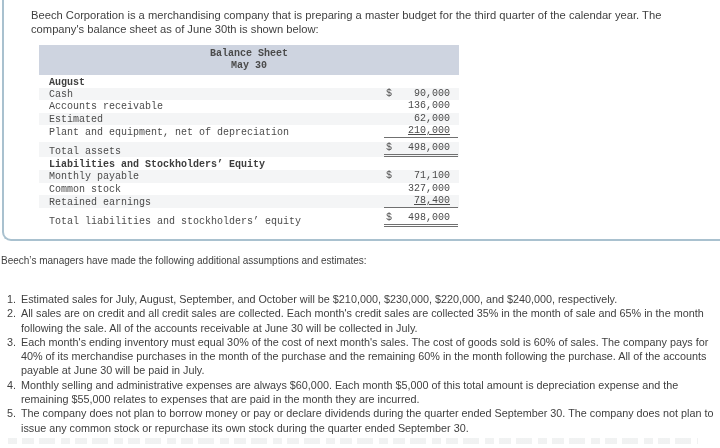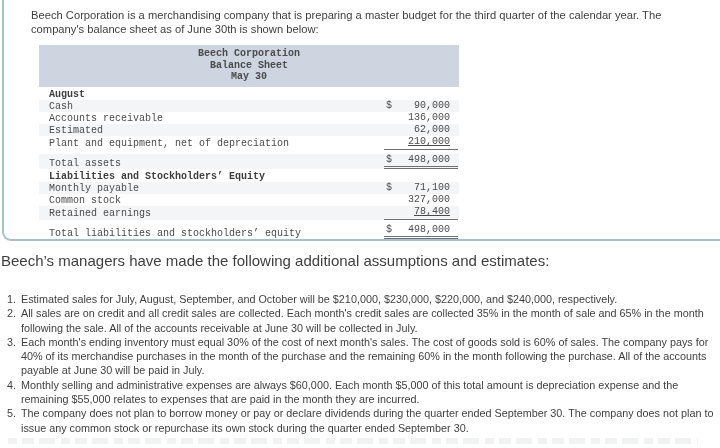--- a/index.html
+++ b/index.html
@@ -61,21 +61,21 @@
   .amt .cur { position: absolute; left: 2px; }
   .bs-row.u  .amt { border-bottom: 1px solid #707070; text-decoration: underline; }
   .bs-row.uu .amt { border-bottom: 3px double #707070; }
   .bs-row.total { margin-top: 4px; margin-bottom: 2px; }
 
   
   .assumptions-intro {
     position: absolute;
     left: 1px; top: 254px;
     width: 700px;
-    font-size: 15px;
+    font-size: 10px;
     line-height: 14px;
     color: #3f3f3f;
   }
   .assumption-list {
     position: absolute;
     left: 7px; top: 292px;
     width: 707px;
     font-size: 10.8px;
     line-height: 14.3px;
     color: #3f3f3f;
@@ -102,21 +102,20 @@
   }
 </style>
 </head>
 <body>
 
 <div class="card">
   <p class="intro">Beech Corporation is a merchandising company that is preparing a master budget for the third quarter of the calendar year. The company's balance sheet as of June 30th is shown below:</p>
 
   <div class="bs">
     <div class="bs-header">
-      <div>Beech Corporation</div>
       <div>Balance Sheet</div>
       <div>May 30</div>
     </div>
     <div class="bs-body">
       <div class="bs-row section">
         <span class="lbl">August</span>
         <span class="amt"><span class="cur"></span><span></span></span>
       </div>
       <div class="bs-row">
         <span class="lbl">Cash</span>

